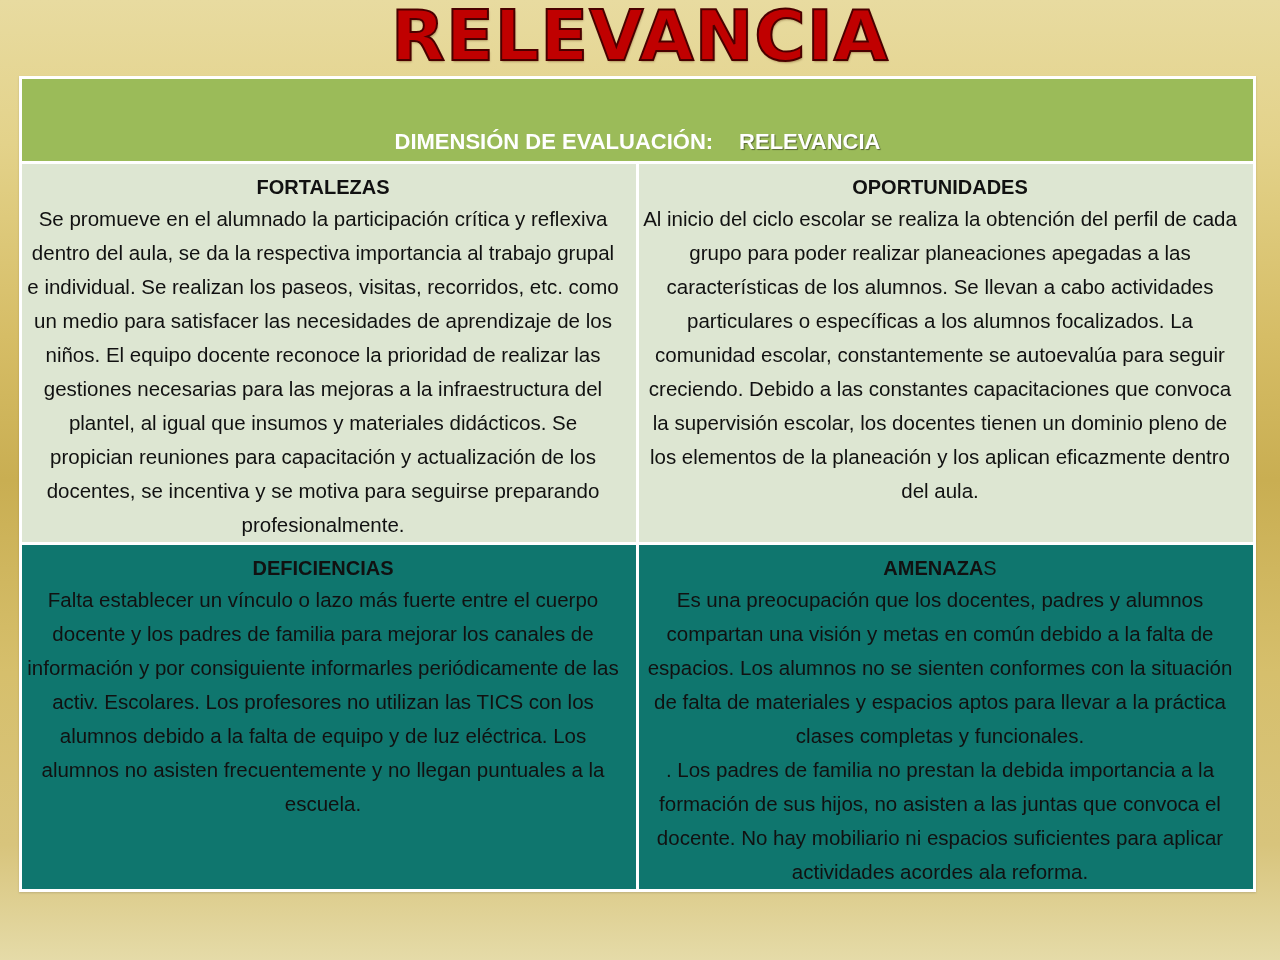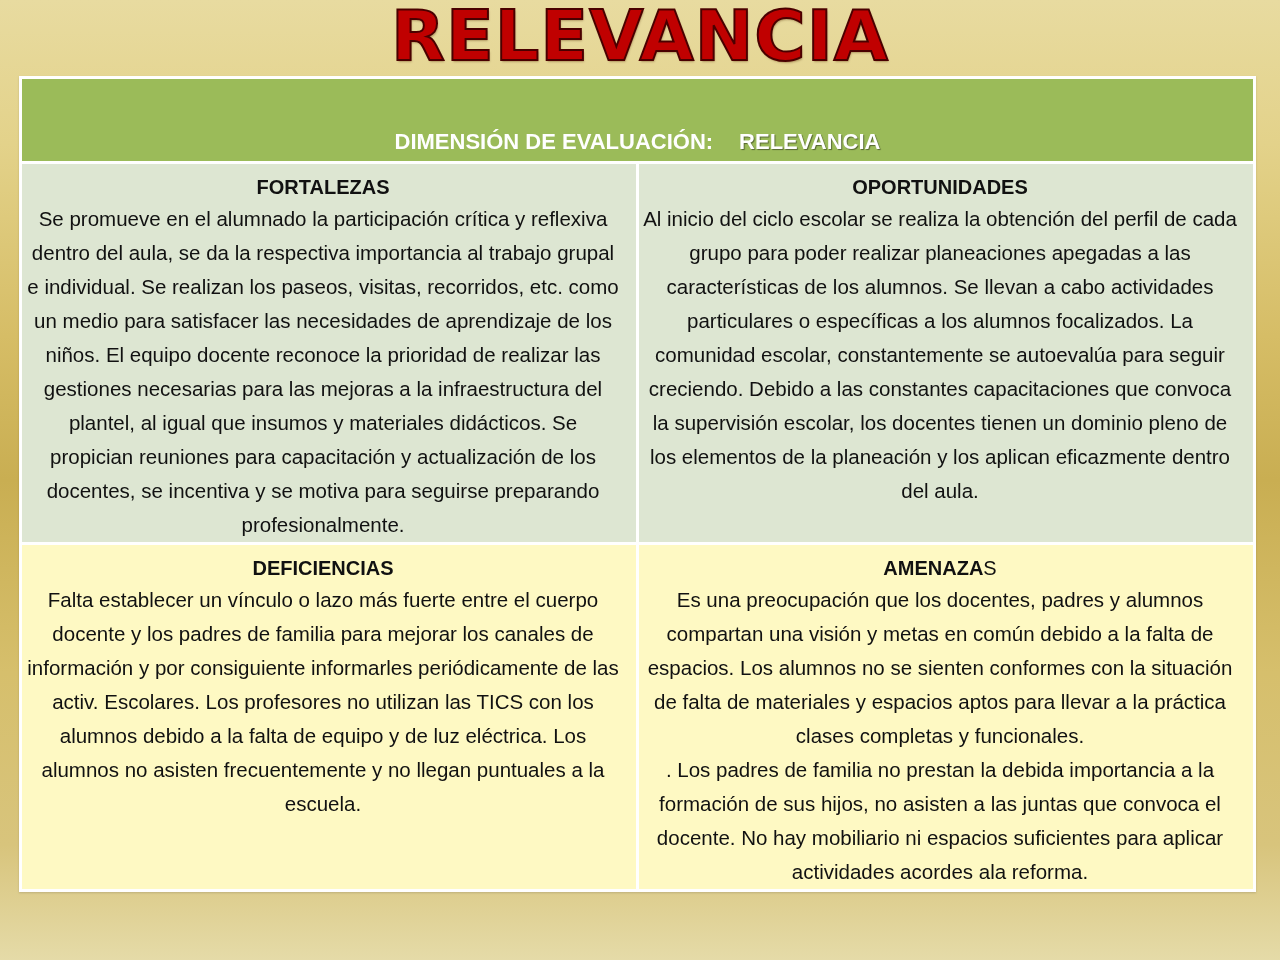--- a/index.html
+++ b/index.html
@@ -72,21 +72,21 @@
       font-weight: bold;
       font-size: 22px;
       margin-left: 26px;
       text-shadow: 1px 1px 1px rgba(0,0,0,0.45);
     }
     .row-top td.cell {
       background: #dde6d2;
       height: 365px;
     }
     .row-bottom td.cell {
-      background: #fef9c3;
+      background: #0f766e;
       height: 306px;
     }
     .cell {
       padding: 8px 16px 0 4px;
     }
     .cell-title {
       font-weight: bold;
       font-size: 20px;
       line-height: 30px;
       display: block;

